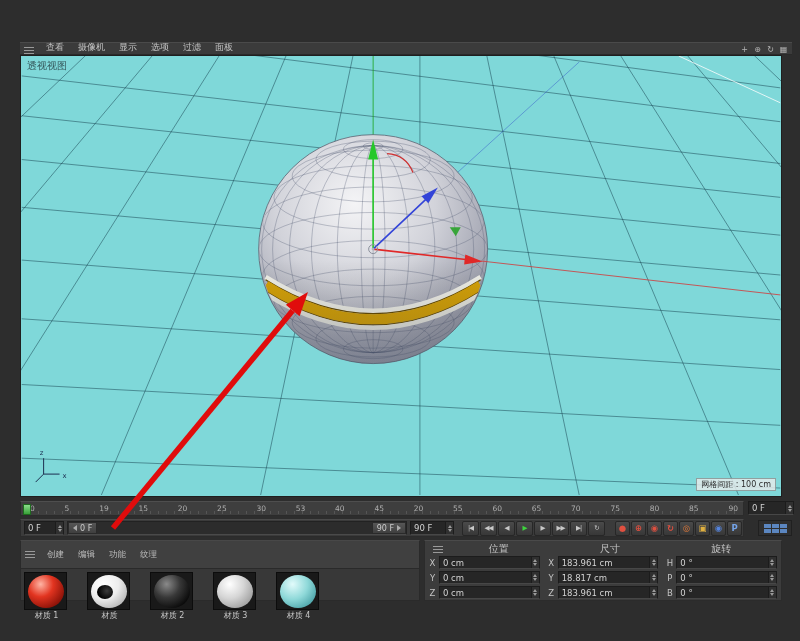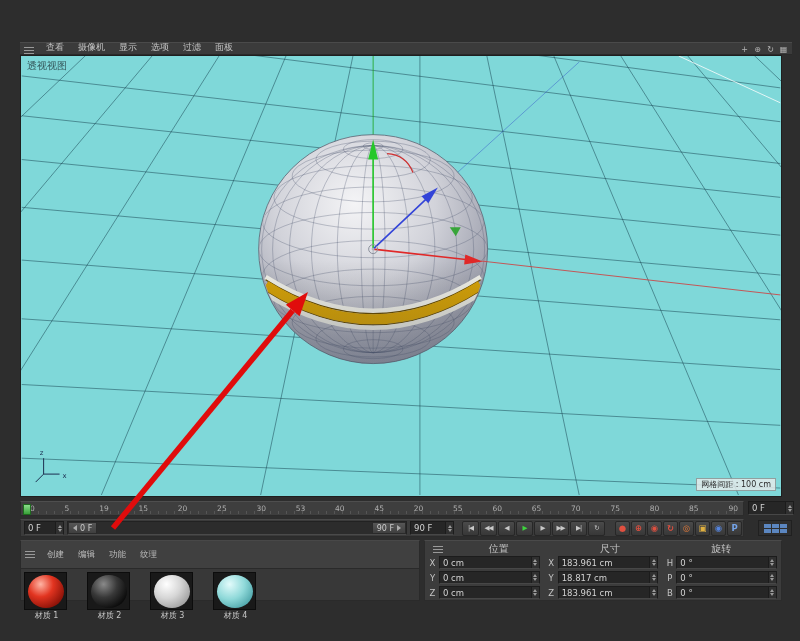--- a/index.html
+++ b/index.html
@@ -324,20 +324,28 @@
     </div>
     <div class="mat-list" id="mat-list">
         <div class="mat">
           <div class="mat-thumb">
             <div class="mat-ball ball-red"></div>
           </div>
           <div class="mat-name">材质 1</div>
         </div>
         <div class="mat">
           <div class="mat-thumb">
+            <div class="mat-ball ball-white">
+              <div class="ball-hole"></div>
+            </div>
+          </div>
+          <div class="mat-name">材质</div>
+        </div>
+        <div class="mat">
+          <div class="mat-thumb">
             <div class="mat-ball ball-black"></div>
           </div>
           <div class="mat-name">材质 2</div>
         </div>
         <div class="mat">
           <div class="mat-thumb">
             <div class="mat-ball ball-silver"></div>
           </div>
           <div class="mat-name">材质 3</div>
         </div>

